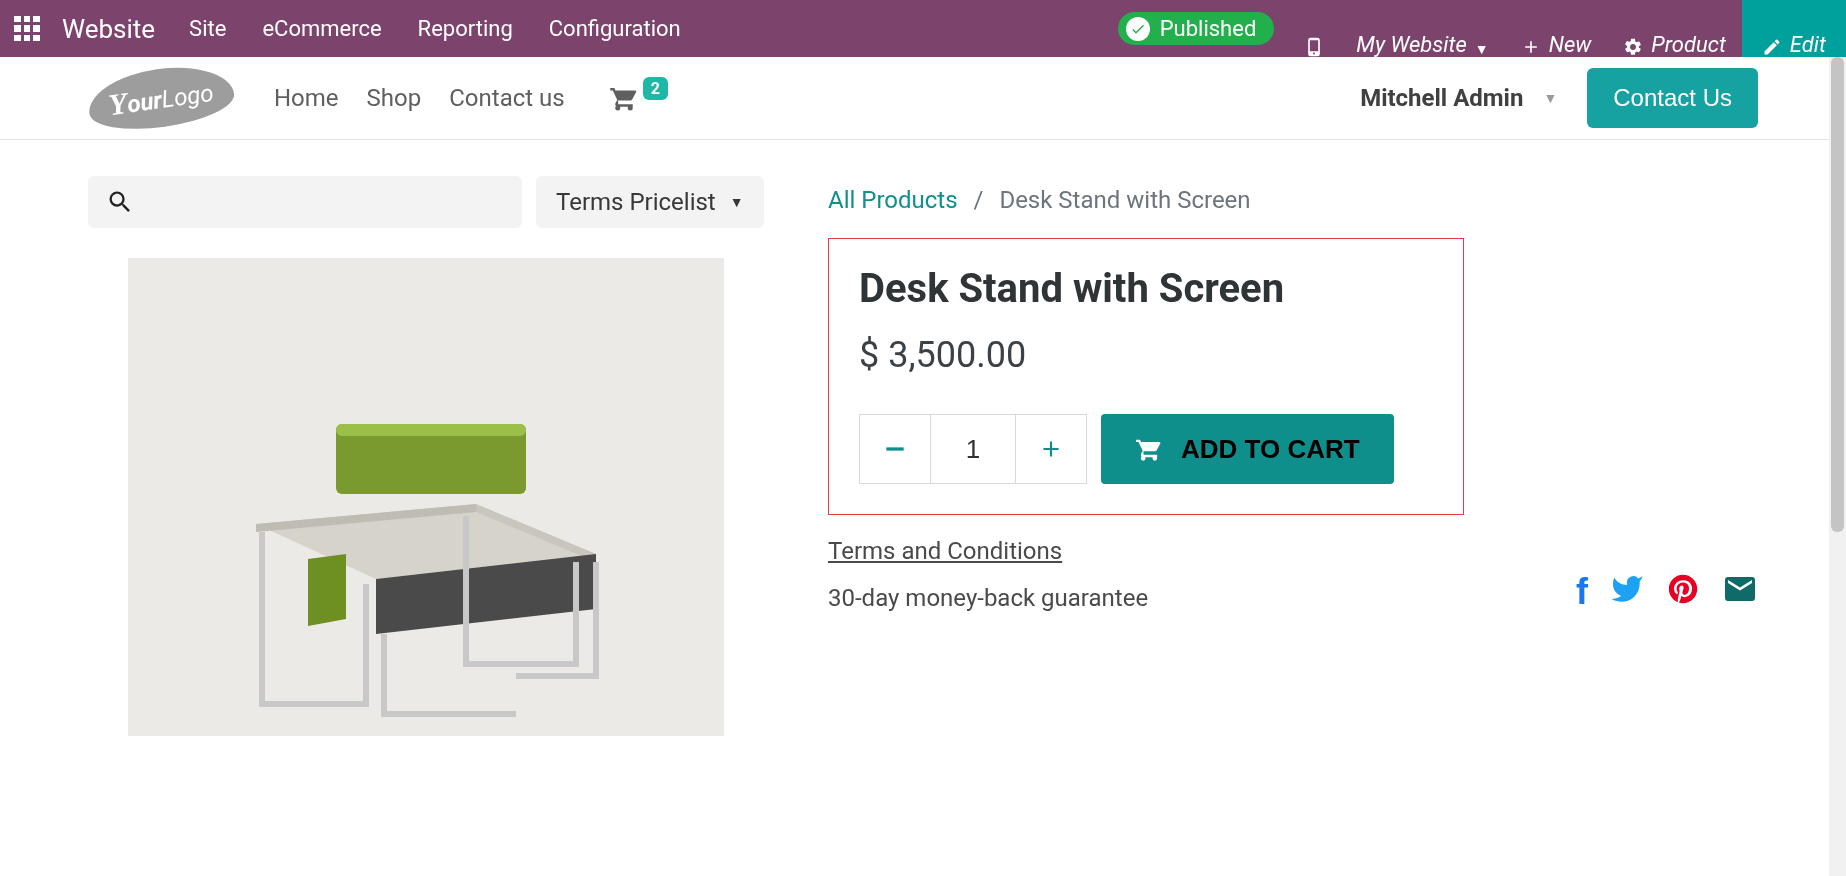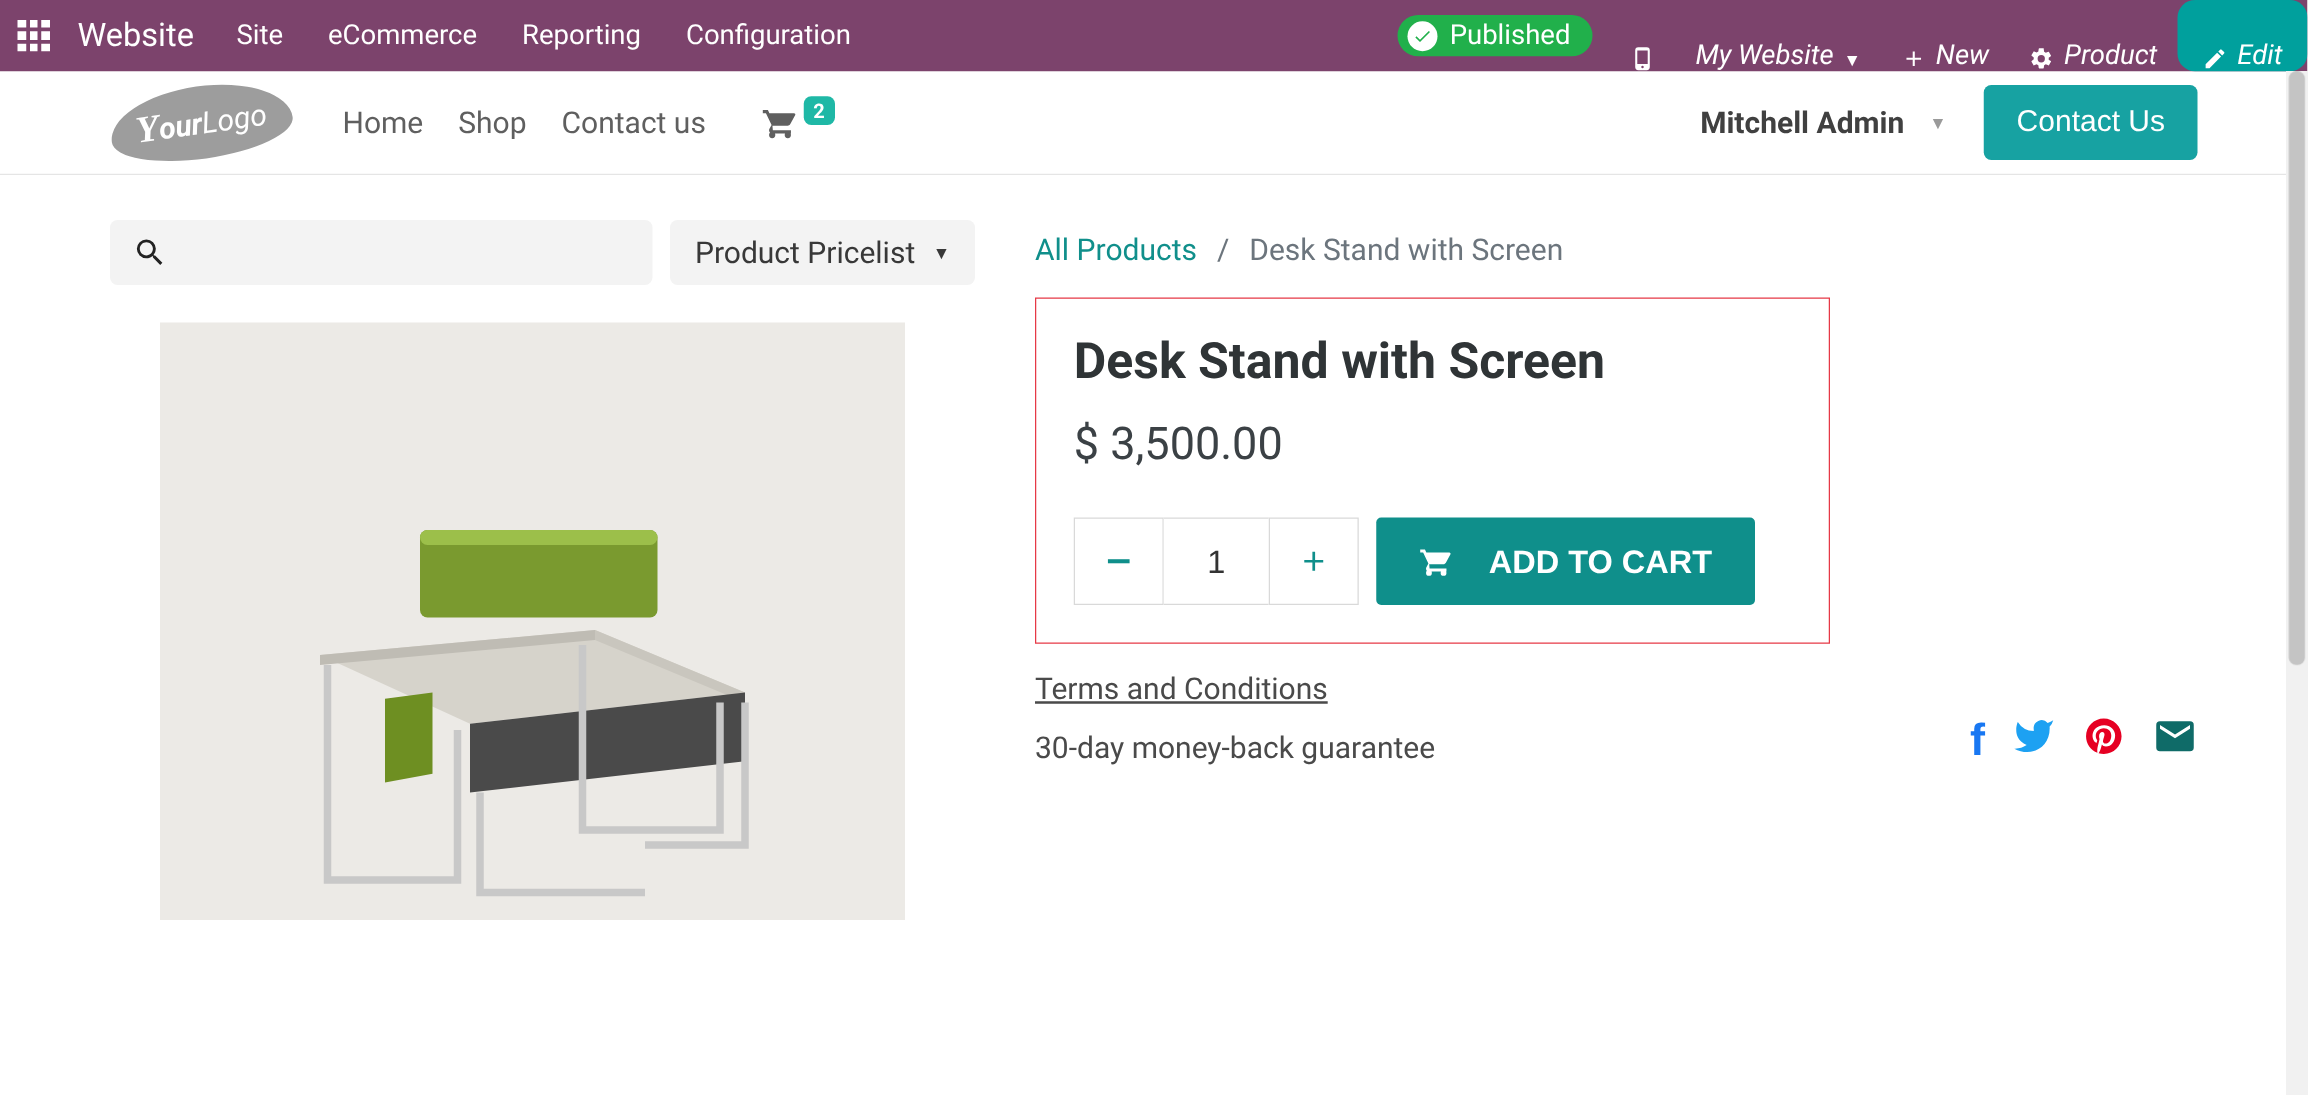--- a/index.html
+++ b/index.html
@@ -9,21 +9,21 @@
   .topbar { background:#7C436C; height:57px; display:flex; align-items:center; color:#fff; padding:0 0 0 14px; font-size:22px; }
   .apps-grid { width:26px; height:26px; display:grid; grid-template-columns:repeat(3,1fr); grid-template-rows:repeat(3,1fr); gap:3px; margin-right:22px; }
   .apps-grid div{ background:#fff; }
   .brand { font-weight:400; font-size:26px; margin-right:34px; }
   .topnav { display:flex; gap:36px; font-size:22px; }
   .topnav span { cursor:pointer; }
   .topbar-right { margin-left:auto; display:flex; align-items:center; height:100%; }
   .pub-pill { background:#21b04b; border-radius:20px; padding:4px 18px 4px 8px; display:flex; align-items:center; gap:10px; margin-right:14px; }
   .pub-check { width:24px; height:24px; border-radius:50%; background:#fff; display:flex; align-items:center; justify-content:center; color:#21b04b; font-weight:700; }
   .tr-item { display:flex; align-items:flex-end; gap:8px; padding:0 16px; height:100%; cursor:pointer; font-size:22px;font-style:italic; }
-  .tr-edit { background:#00a09d; padding:0 20px;border-radius:14px; }
+  .tr-edit { background:#00a09d; padding:0 20px; }
   .caret-down{ font-size:14px; }
   .icon-svg { width:20px; height:20px; fill:#fff; }
 
   
   .siteheader { height:83px; border-bottom:1px solid #e5e5e5; display:flex; align-items:center; padding:0 88px; font-size:24px; color:#5f5f5f; }
   .logo { width:146px; height:58px; margin-right:40px; position:relative; }
   .logo-shape{ width:146px; height:58px; background:#9d9d9d; border-radius:50% 50% 50% 50% / 60% 60% 40% 40%; transform:rotate(-8deg); display:flex; align-items:center; justify-content:center; }
   .logo-text{ color:#fff; font-weight:700; font-style:italic; font-size:24px; transform:rotate(0deg);}
   .logo-text .y{ font-family:Georgia,serif; font-size:30px;}
   .sitenav { display:flex; gap:28px; }
@@ -51,21 +51,21 @@
   .breadcrumb .sep{ color:#6c757d; margin:0 10px;}
   .breadcrumb .bc-current{ color:#6c757d;}
   .redbox{ border:1.5px solid #e63946; padding:26px 30px 30px 30px; width:636px;}
   .p-title{ font-size:40px; font-weight:700; color:#2f3436; margin-bottom:22px; }
   .p-price{ font-size:36px; color:#3b4145; margin-bottom:38px;}
   .cart-row{ display:flex; align-items:center; gap:14px;}
   .qty-group{ display:flex; }
   .qty-btn{ width:72px; height:70px; border:1px solid #d9d9d9; background:#fff; display:flex; align-items:center; justify-content:center; cursor:pointer; }
   .qty-btn svg{ width:26px; height:26px; fill:#0f8f8b;}
   .qty-input{ width:84px; height:70px; border:1px solid #d9d9d9; border-left:none; border-right:none; text-align:center; font-size:26px; color:#333; }
-  .addcart-btn{ background:#0f8f8b; color:#ffffff; border:none; height:70px; padding:0 34px; font-size:26px; font-weight:700; display:flex; align-items:center; gap:28px; cursor:pointer; border-radius:4px;text-align:center;}
+  .addcart-btn{ background:#0f8f8b; color:#000000; border:none; height:70px; padding:0 34px; font-size:26px; font-weight:700; display:flex; align-items:center; gap:18px; cursor:pointer; border-radius:4px;text-align:center;}
   .addcart-btn svg{ width:28px; height:28px; fill:#fff;}
 
   .terms{ margin-top:22px; font-size:24px; color:#4a4a4a;}
   .terms .tc{ text-decoration:underline; cursor:pointer; display:inline-block; margin-bottom:6px;}
   .terms-row{ display:flex; align-items:flex-end;}
   .terms-text{ line-height:1.6;}
   .share-icons{ margin-left:auto; display:flex; gap:22px; align-items:center; padding-bottom:4px;}
   .share-icons .si{ cursor:pointer; }
   .si-fb{ color:#1877f2; font-size:36px; font-weight:700; font-family:Arial;}
   .si-tw svg{ width:34px; height:34px; fill:#1da1f2;}
@@ -167,21 +167,21 @@
 <div class="main">
 
   <div class="leftcol">
     <div class="toolbar-row">
       <div class="searchbox">
         <svg width="28" height="28" viewBox="0 0 24 24" fill="#222">
             <path d="M15.5 14h-.79l-.28-.27a6.471 6.471 0 0 0 1.57-4.23 6.5 6.5 0 1 0-6.5 6.5c1.61 0 3.09-.59 4.23-1.57l.27.28v.79l5 4.99L20.49 19zm-6 0C7.01 14 5 11.99 5 9.5S7.01 5 9.5 5 14 7.01 14 9.5 11.99 14 9.5 14z"></path>
           </svg>
       </div>
       <div class="pricelist">
-        <span>Product Pricelist</span>
+        <span>Terms Pricelist</span>
         <span class="caret-down">▼</span>
       </div>
     </div>
 
     <div class="product-image">
       <svg class="desk-svg" viewBox="0 0 420 320">
 
         <rect x="120" y="20" width="190" height="70" rx="6" fill="#7a9a2f"></rect>
         <rect x="120" y="20" width="190" height="12" rx="6" fill="#9cbf4a"></rect>
 

